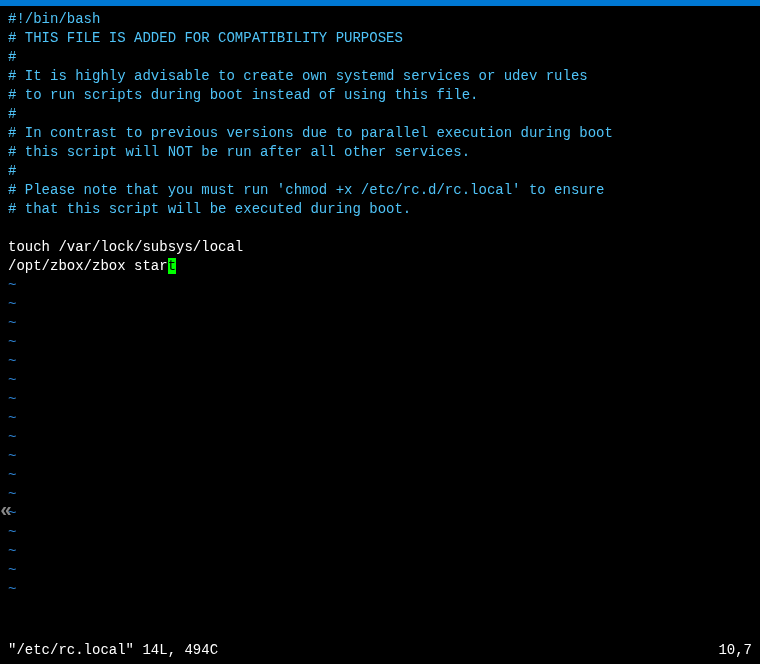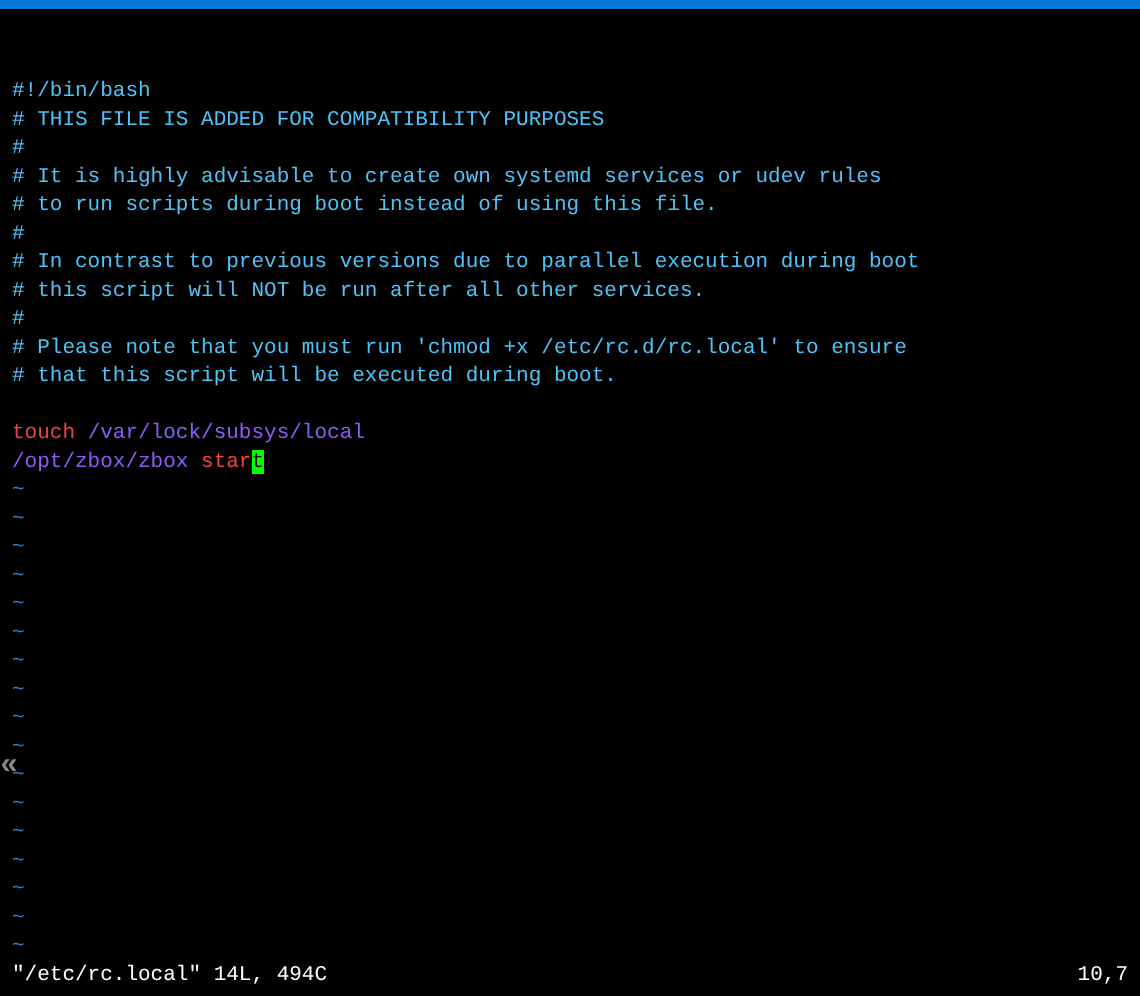--- a/index.html
+++ b/index.html
@@ -18,30 +18,29 @@
       position: relative;
     }
     .titlebar {
       height: 6px;
       background: #0078d4;
       width: 100%;
     }
     .editor {
       padding: 4px 8px;
       white-space: pre;
-      margin-top: 42px;
     }
     .comment {
       color: #4fc3f7;
     }
     .command {
-      color: #ef4444;
+      color: #ffffff;
     }
     .path {
-      color: #8b5cf6;
+      color: #ffffff;
     }
     .cursor {
       background: #00ff00;
       color: #000;
     }
     .tilde {
       color: #2e84d4;
     }
     .statusbar {
       position: absolute;

